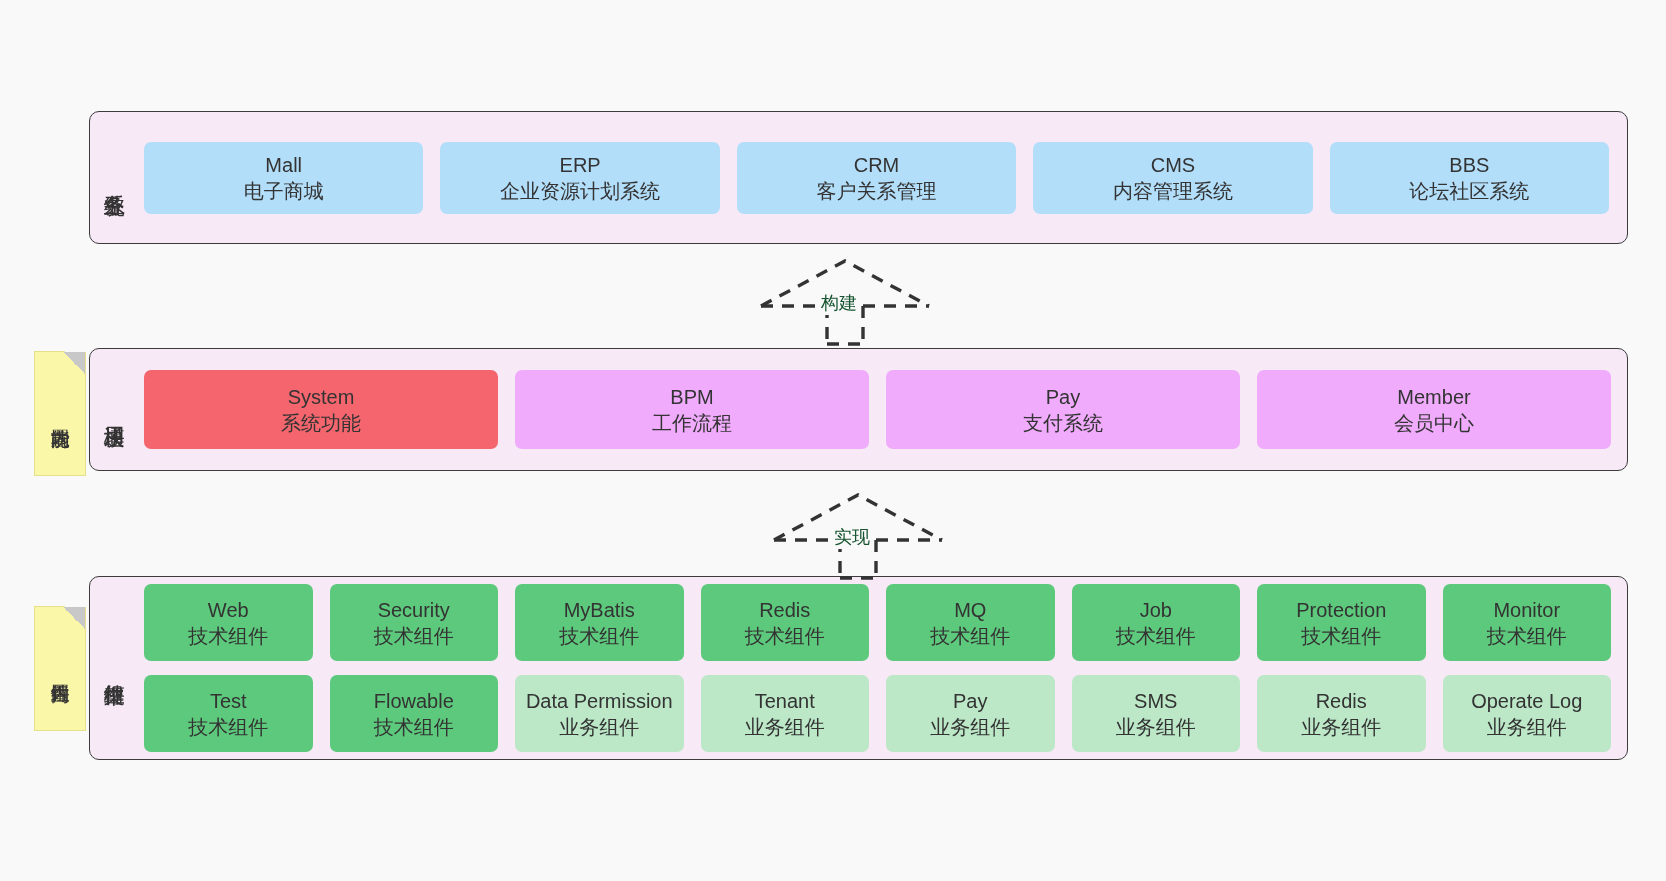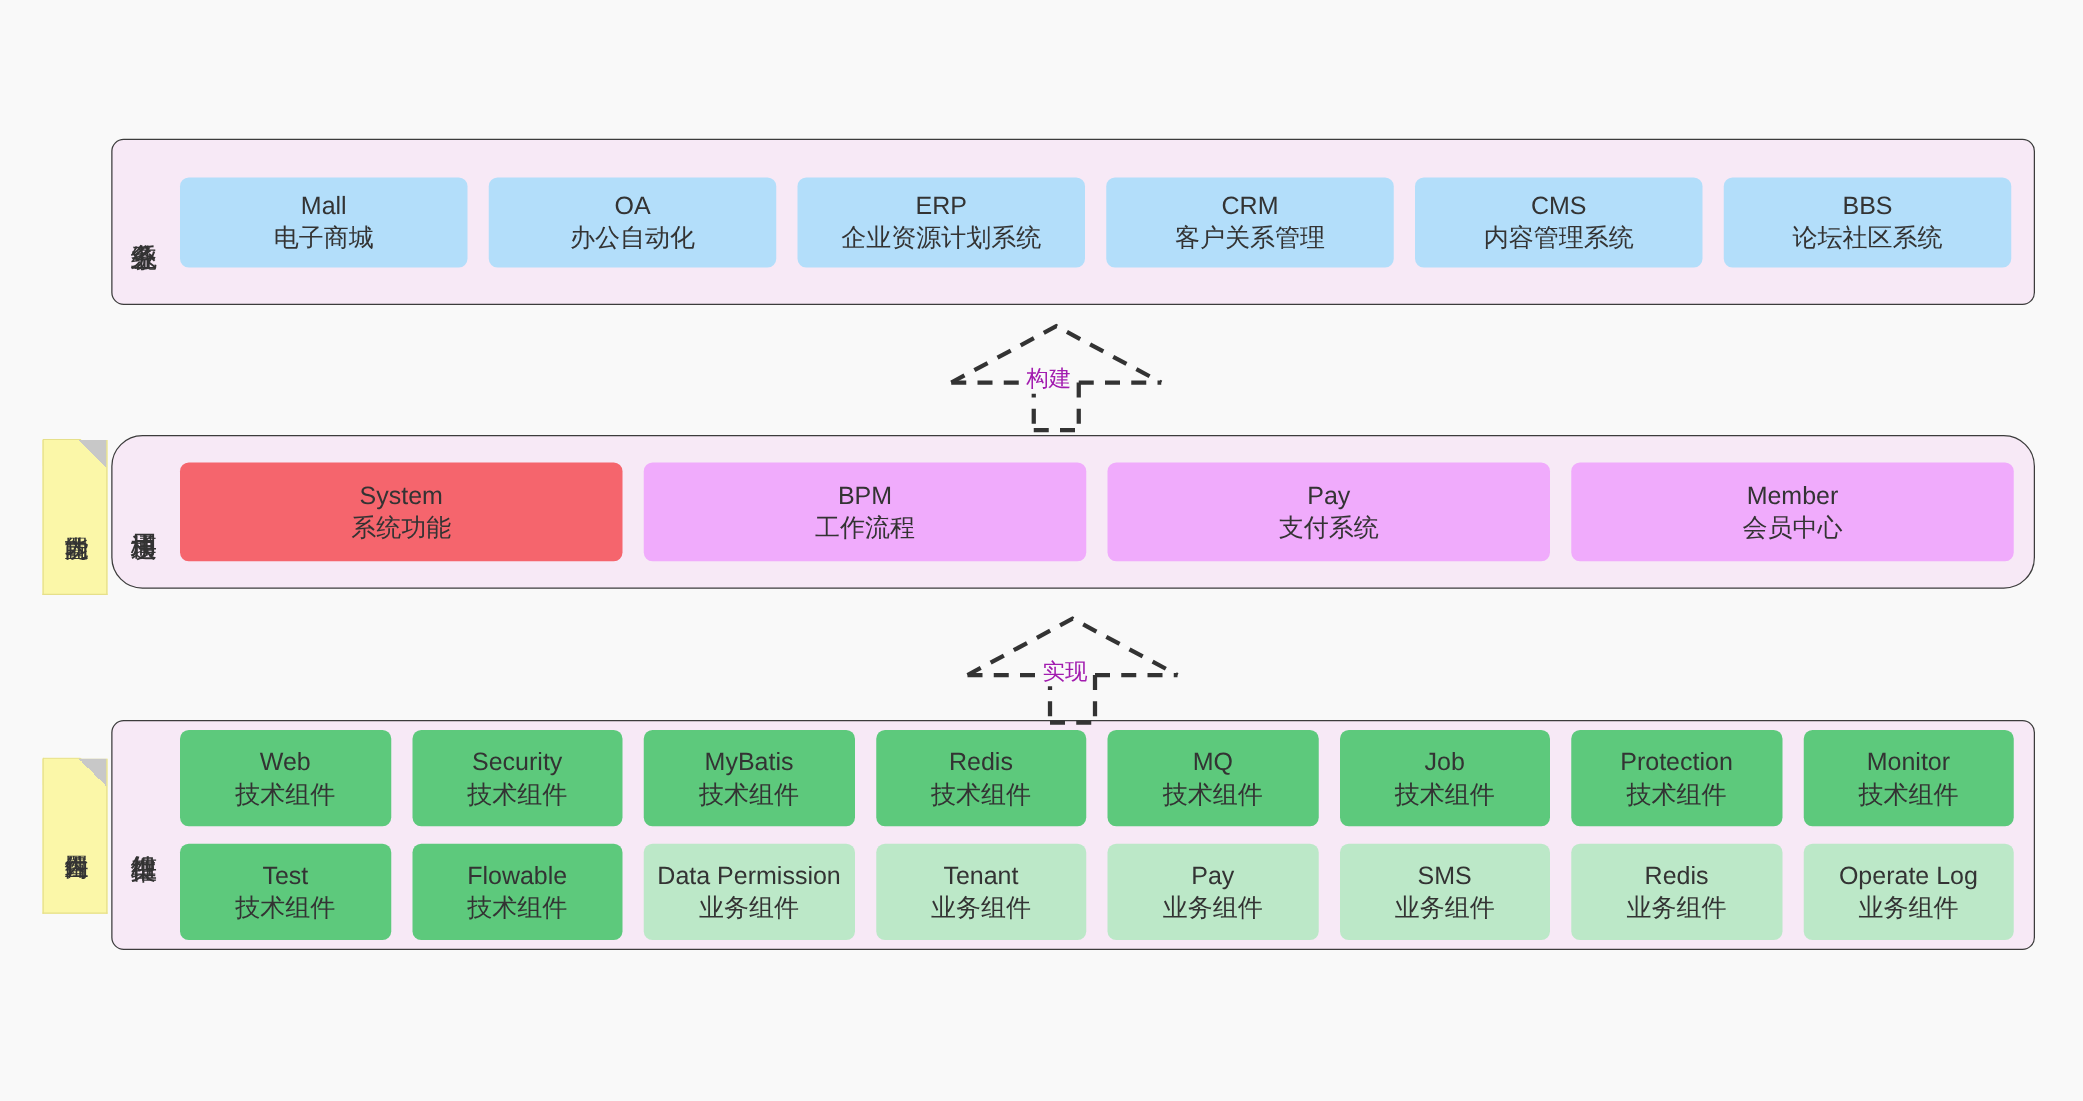--- a/index.html
+++ b/index.html
@@ -74,21 +74,21 @@
   .c-red        {background:#F5656D;}
   .c-pink       {background:#f0abfc;}
   .c-green      {background:#5DC97C;}
   .c-lightgreen {background:#BCE8C8;}
 
   
   #layer-business {left:89px;  top:111px; width:1539px; height:133px;}
   #layer-business .layer-body{padding-right:18px;}
   #layer-business .cell{height:72px;}
 
-  #layer-modules  {left:89px;  top:348px; width:1539px; height:123px;border-radius:25px;}
+  #layer-modules  {left:89px;  top:348px; width:1539px; height:123px;}
   #layer-modules .cell{height:79px;}
 
   #layer-framework{left:89px;  top:576px; width:1539px; height:184px;}
   #layer-framework .cell{height:77px;}
 
   
   .note{
     position:absolute;
     width:52px;
     background:#FBF7A8;
@@ -126,21 +126,21 @@
   }
   #note-builtin-features  {left:34px; top:352px; height:124px;}
   #note-builtin-components{left:34px; top:607px; height:124px;}
 
   
   .connector{position:absolute;z-index:2;}
   .connector svg{display:block;overflow:visible;}
   .conn-label{
     position:absolute;
     font-size:18px;
-    color:#a21caf;
+    color:#14532d;
     background:#F9F9F9;
     padding:0 2px;
     white-space:nowrap;
   }
   #connector-build    {left:757px; top:258px; width:176px; height:88px;}
   #connector-build .conn-label{left:62px; top:33px;}
   #connector-impl     {left:770px; top:492px; width:176px; height:88px;}
   #connector-impl .conn-label{left:62px; top:33px;}
 </style>
 </head>
@@ -148,24 +148,20 @@
 
 <div class="canvas">
 
   <div class="layer" id="layer-business">
     <div class="layer-title">业务系统</div>
     <div class="layer-body">
       <div class="row">
         <div class="cell c-blue">
           <span class="l1">Mall</span>
           <span class="l2">电子商城</span>
-        </div>
-        <div class="cell c-blue">
-          <span class="l1">OA</span>
-          <span class="l2">办公自动化</span>
         </div>
         <div class="cell c-blue">
           <span class="l1">ERP</span>
           <span class="l2">企业资源计划系统</span>
         </div>
         <div class="cell c-blue">
           <span class="l1">CRM</span>
           <span class="l2">客户关系管理</span>
         </div>
         <div class="cell c-blue">

